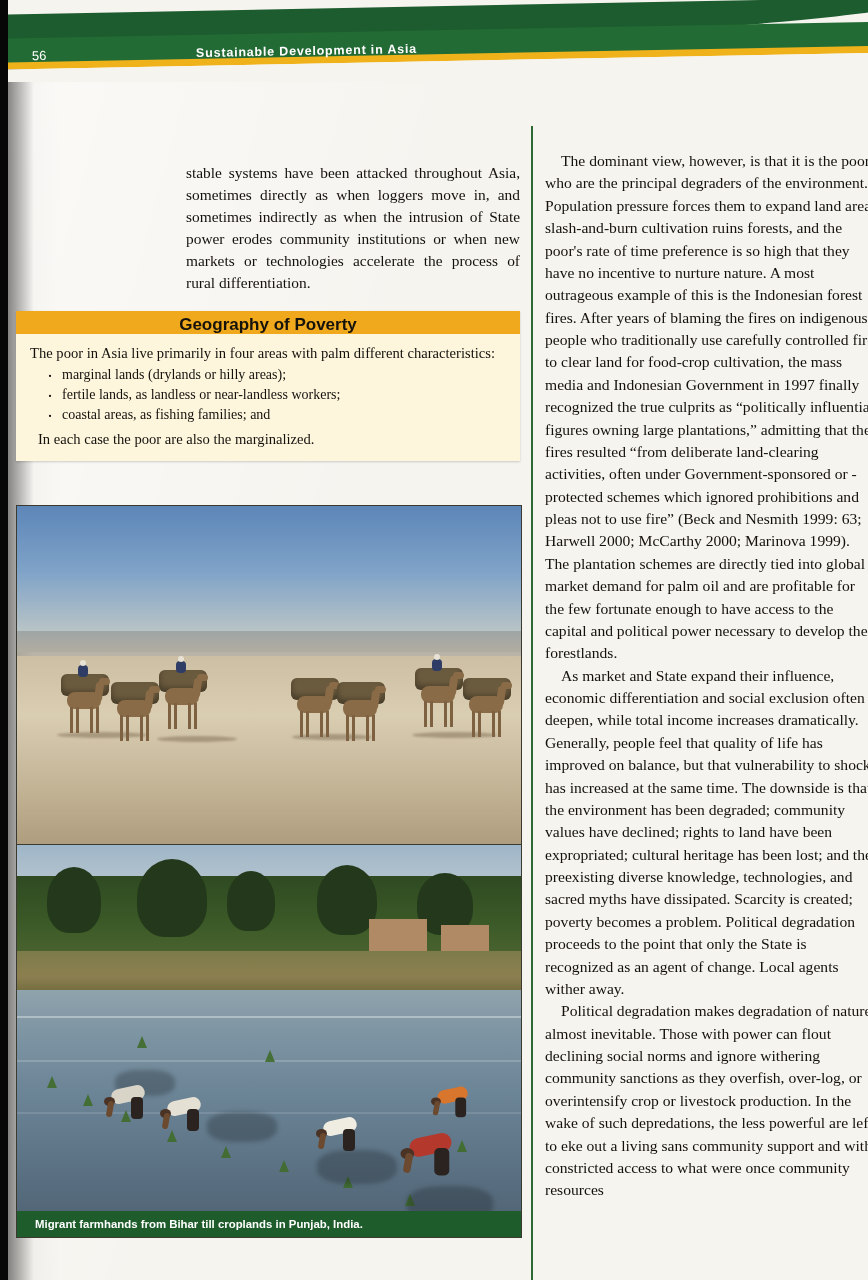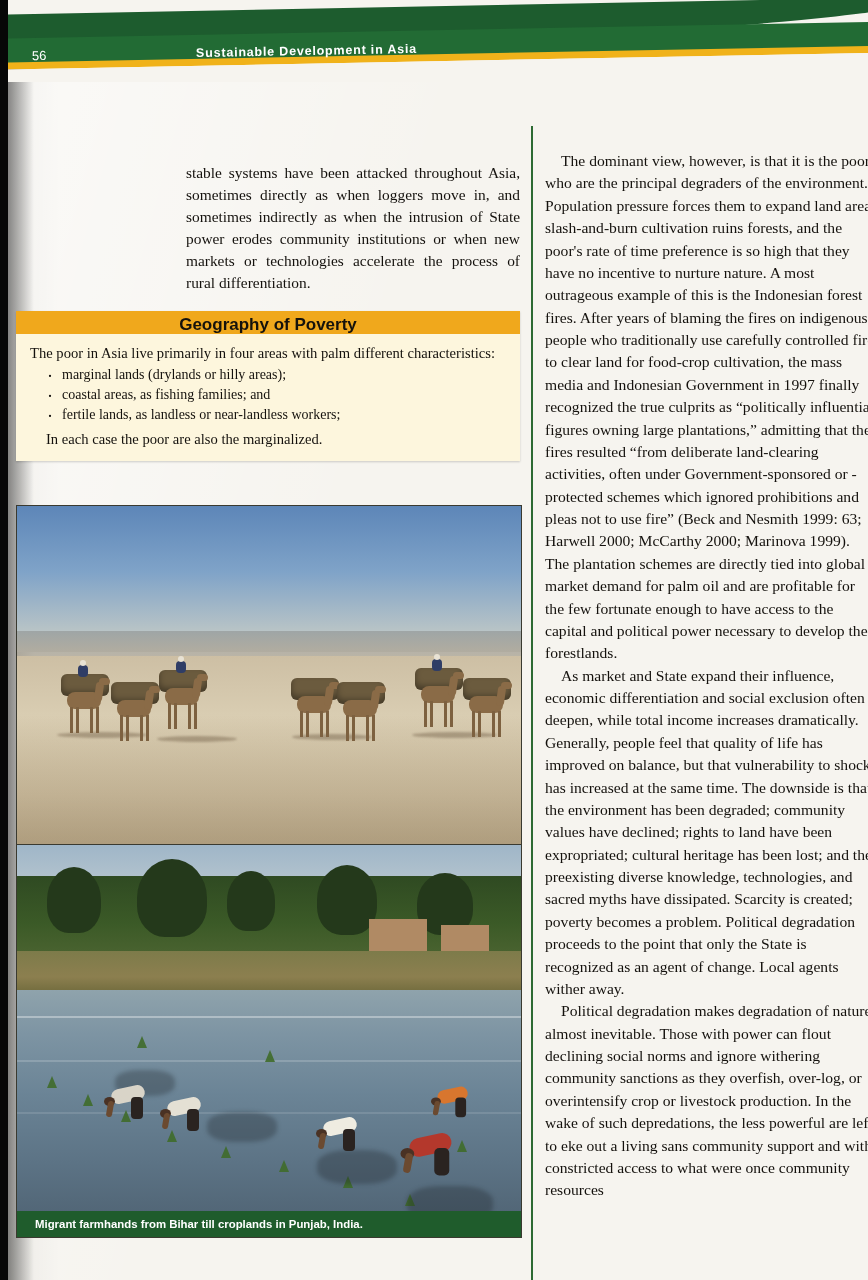--- a/index.html
+++ b/index.html
@@ -172,21 +172,21 @@
     content: "\00b7";
     position: absolute;
     left: -15px;
     top: -1px;
     font-size: 18px;
   }
   .poverty-foot {
     font-family: "Liberation Serif", serif;
     font-size: 14.6px;
     color: #14110d;
-    margin: 2px 0 0 16px;
+    margin: 2px 0 0 8px;
     line-height: 1.4;
   }
   
   .photo {
     position: absolute;
     overflow: hidden;
     border: 1px solid #3a3a30;
   }
   #photo-camels {
     left: 16px; top: 505px;
@@ -385,22 +385,22 @@
   </div>
 
   <div class="poverty-box">
     <div class="poverty-head">
       <div class="poverty-head-title">Geography of Poverty</div>
     </div>
     <div class="poverty-body">
       <p class="poverty-lead">The poor in Asia live primarily in four areas with palm different characteristics:</p>
       <ul class="poverty-list">
         <li>marginal lands (drylands or hilly areas);</li>
+        <li>fertile lands, as landless or near-landless workers;</li>
         <li>coastal areas, as fishing families; and</li>
-        <li>fertile lands, as landless or near-landless workers;</li>
       </ul>
       <p class="poverty-foot">In each case the poor are also the marginalized.</p>
     </div>
   </div>
 
   <div class="photo" id="photo-camels">
     <div class="sky"></div>
     <div class="hills"></div>
     <div class="desert"></div>
     <div class="desert-shade"></div>

